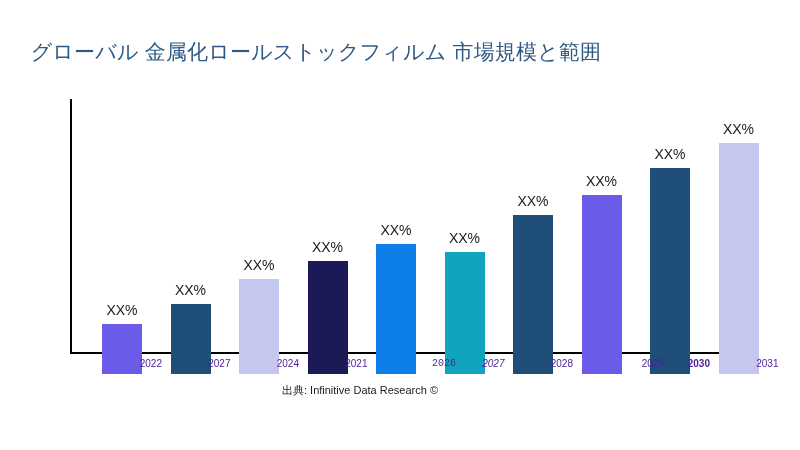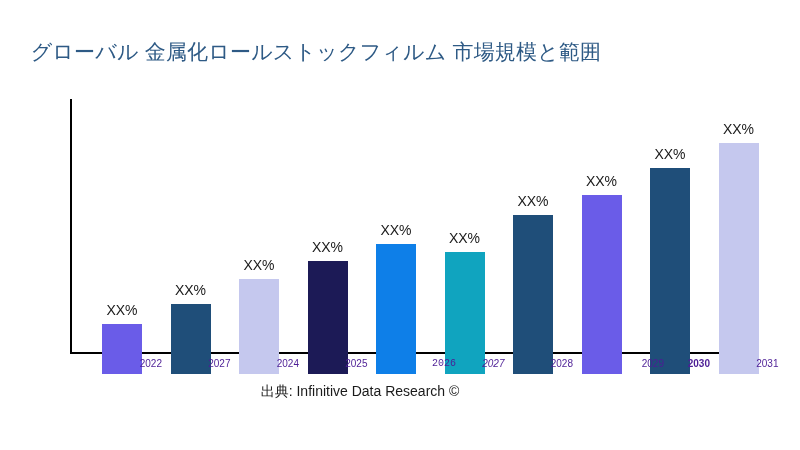--- a/index.html
+++ b/index.html
@@ -102,21 +102,21 @@
     color: #4c1d95;
   }
 
   
   #source-text {
     position: absolute;
     left: 0;
     top: 383px;
     width: 720px;
     text-align: center;
-    font-size: 14px;
+    font-size: 11px;
     color: #1a1a1a;
     white-space: nowrap;
   }
 </style>
 </head>
 <body>
 
 <div id="page">
 
   <div id="chart-title">グローバル 金属化ロールストックフィルム 市場規模と範囲</div>
@@ -166,21 +166,21 @@
       </div>
       <div class="bar-group" style="left: 718.5px; top: 121px; height: 231px; position: absolute;">
         <div class="bar-rect" style="height: 231px; background: rgb(197, 200, 238);"></div>
         <div class="bar-value" style="top: -22px;">XX%</div>
       </div>
     </div>
   <div id="ticks-layer">
       <div class="tick-label" style="left: 82px;">2022</div>
       <div class="tick-label" style="left: 150.5px;">2027</div>
       <div class="tick-label" style="left: 219px;">2024</div>
-      <div class="tick-label" style="left: 287.5px;">2025</div>
+      <div class="tick-label" style="left: 287.5px;">2021</div>
       <div class="tick-label" style="left: 376px; font-family: Liberation Mono, monospace;">2026</div>
       <div class="tick-label" style="left: 424.5px; font-style: italic;">2027</div>
       <div class="tick-label" style="left: 493px;">2028</div>
       <div class="tick-label" style="left: 584px;">2029</div>
       <div class="tick-label" style="left: 630px; font-weight: bold;">2030</div>
       <div class="tick-label" style="left: 698.5px;">2031</div>
     </div>
 
   <div id="source-text">出典: Infinitive Data Research ©</div>
 </div>

